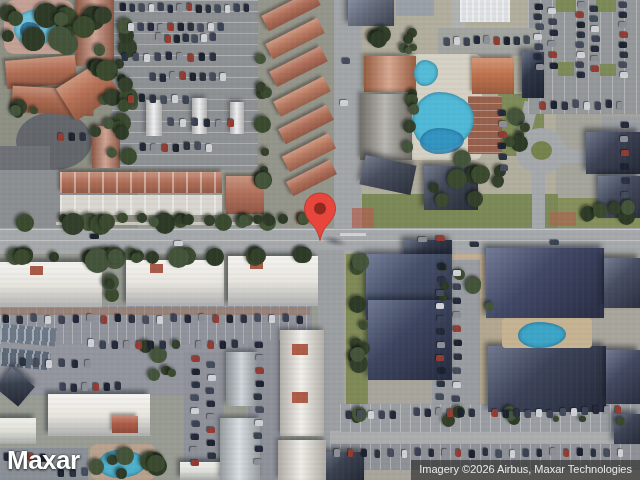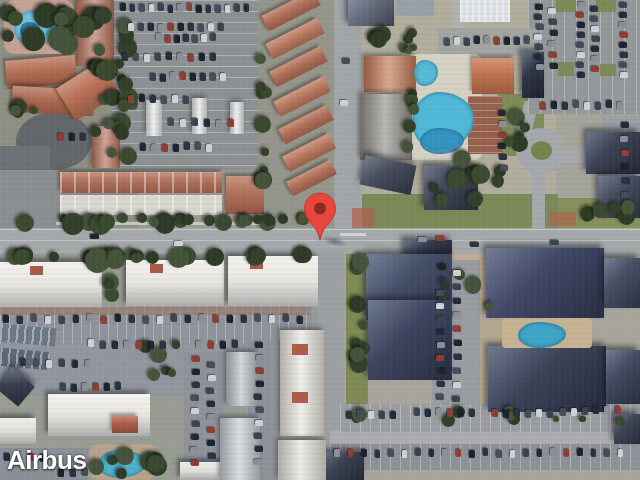--- a/index.html
+++ b/index.html
@@ -729,14 +729,17 @@
       </div>
     </div>
   <div id="texture"></div>
   <div class="pin-shadow"></div>
   <div class="pin">
     <svg id="pin-svg" width="34" height="50" viewBox="0 0 34 50" xmlns="http://www.w3.org/2000/svg">
       <path id="pin-body" d="M17 1 C8.2 1 1.5 7.8 1.5 16.5 C1.5 24.5 7 29.7 11.5 35.5 C14.5 39.5 16 43.8 17 48.5 C18 43.8 19.5 39.5 22.5 35.5 C27 29.7 32.5 24.5 32.5 16.5 C32.5 7.8 25.8 1 17 1 Z" fill="#E8463C" stroke="#B33225" stroke-width="0.8"></path>
       <circle id="pin-hole" cx="17" cy="16.5" r="6" fill="#8E2A20"></circle>
     </svg>
   </div>
-  <div class="google-logo">Airbus</div>
+  <div class="google-logo">Maxar</div>
+  <div class="attribution">
+    <span>Imagery ©2026 Airbus, Maxar Technologies</span>
+  </div>
 </div>
 
 </body></html>

